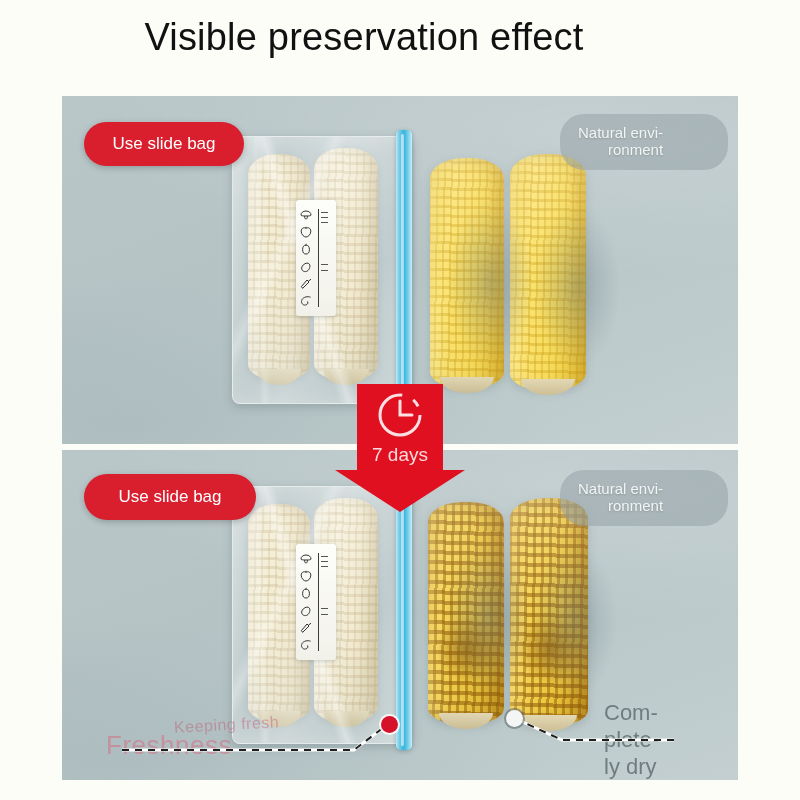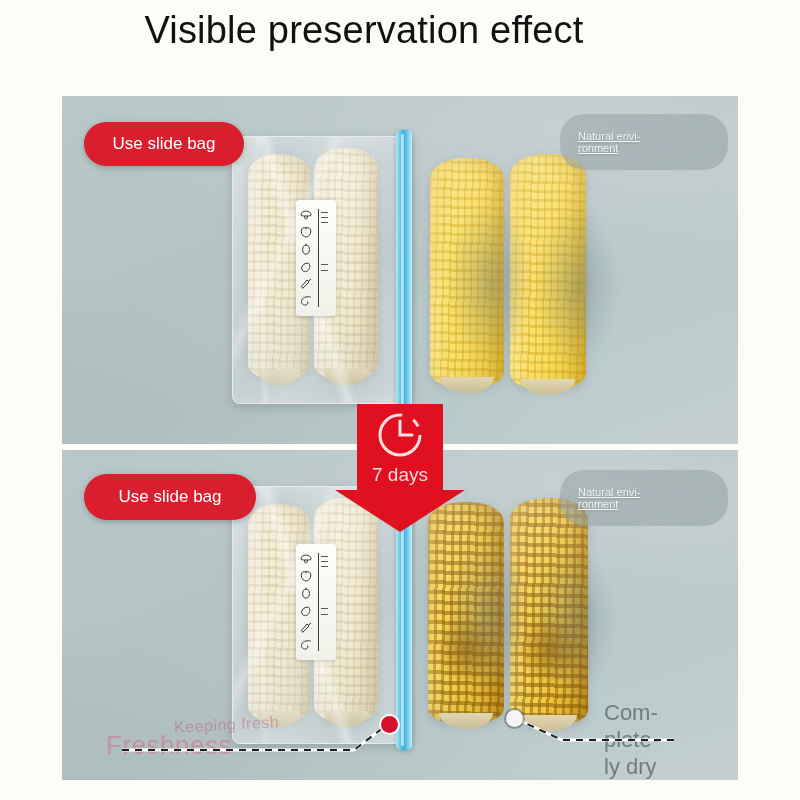--- a/index.html
+++ b/index.html
@@ -8,21 +8,21 @@
     width: 800px; height: 800px;
     background: #fdfdf7;
     font-family: "Liberation Sans", sans-serif;
     overflow: hidden;
   }
 
   .page { position: relative; width: 800px; height: 800px; background: #fdfdf7; }
 
   
   .title {
-    position: absolute; left: 0; top: 9px; width: 728px;
+    position: absolute; left: 0; top: 16px; width: 728px;
     text-align: center;
     font-size: 38px; font-weight: 400; color: #111;
     letter-spacing: .2px;
   }
 
   
   .panel {
     position: absolute; left: 62px; width: 676px;
     background: linear-gradient(160deg,#b9c7c8 0%, #b5c3c5 40%, #bccacb 70%, #c3cfd0 100%);
     overflow: hidden;
@@ -48,27 +48,26 @@
   .badge-red {
     background: #d91e2e;
     border-radius: 26px;
     box-shadow: 0 2px 6px rgba(0,0,0,.22);
     font-size: 17px;
     text-align: right;
   }
   .badge-gray {
     background: rgba(150,163,166,.55);
     border-radius: 24px;
-    font-size: 11px;
+    font-size: 15px;
     color: #f2f5f6;
-    text-align: left;
+    text-align: right;
     justify-content: flex-start;
     padding-left: 18px;
     text-shadow: 0 1px 2px rgba(0,0,0,.18);
-    text-decoration: underline;
   }
   .b1 { left: 22px;  top: 26px;  width: 160px; height: 44px; }
   .b2 { left: 498px; top: 18px;  width: 168px; height: 56px; }
   .b3 { left: 22px;  top: 24px;  width: 172px; height: 46px; }
   .b4 { left: 498px; top: 20px;  width: 168px; height: 56px; }
 
   
   .bag {
     position: absolute; z-index: 3;
     border-radius: 8px;
@@ -152,21 +151,21 @@
   .label-rule {
     position: absolute; left: 56%; top: 9px; bottom: 9px;
     width: 1px; background: #3c3c3c;
   }
   .label-marks { position:absolute; left: 62%; right: 6%; top: 8px; bottom: 8px; }
   .label-marks i {
     position:absolute; display:block; height:1px; background:#555; width:60%;
   }
 
   
-  .arrow-wrap { position: absolute; left: 335px; top: 404px; width: 130px; height: 128px; z-index: 20; }
+  .arrow-wrap { position: absolute; left: 335px; top: 384px; width: 130px; height: 128px; z-index: 20; }
   .arrow-body {
     position: absolute; left: 22px; top: 0; width: 86px; height: 86px;
     background: #e01020;
   }
   .arrow-head {
     position: absolute; left: 0; top: 86px;
     width: 0; height: 0;
     border-left: 65px solid transparent;
     border-right: 65px solid transparent;
     border-top: 42px solid #e01020;

